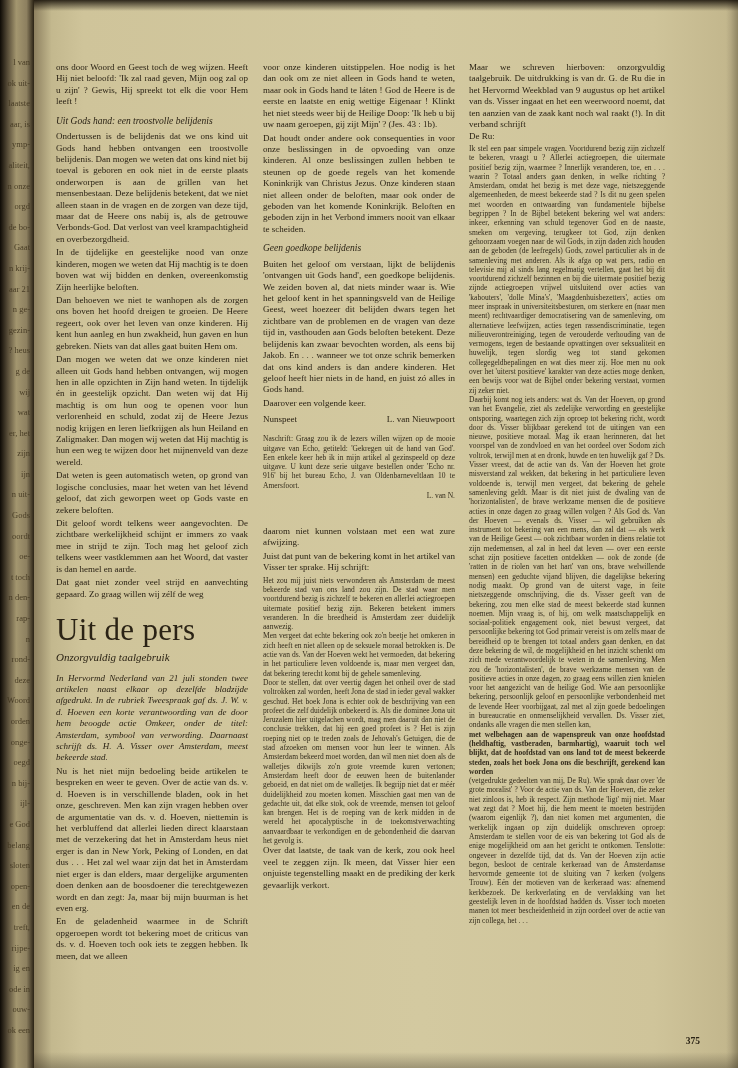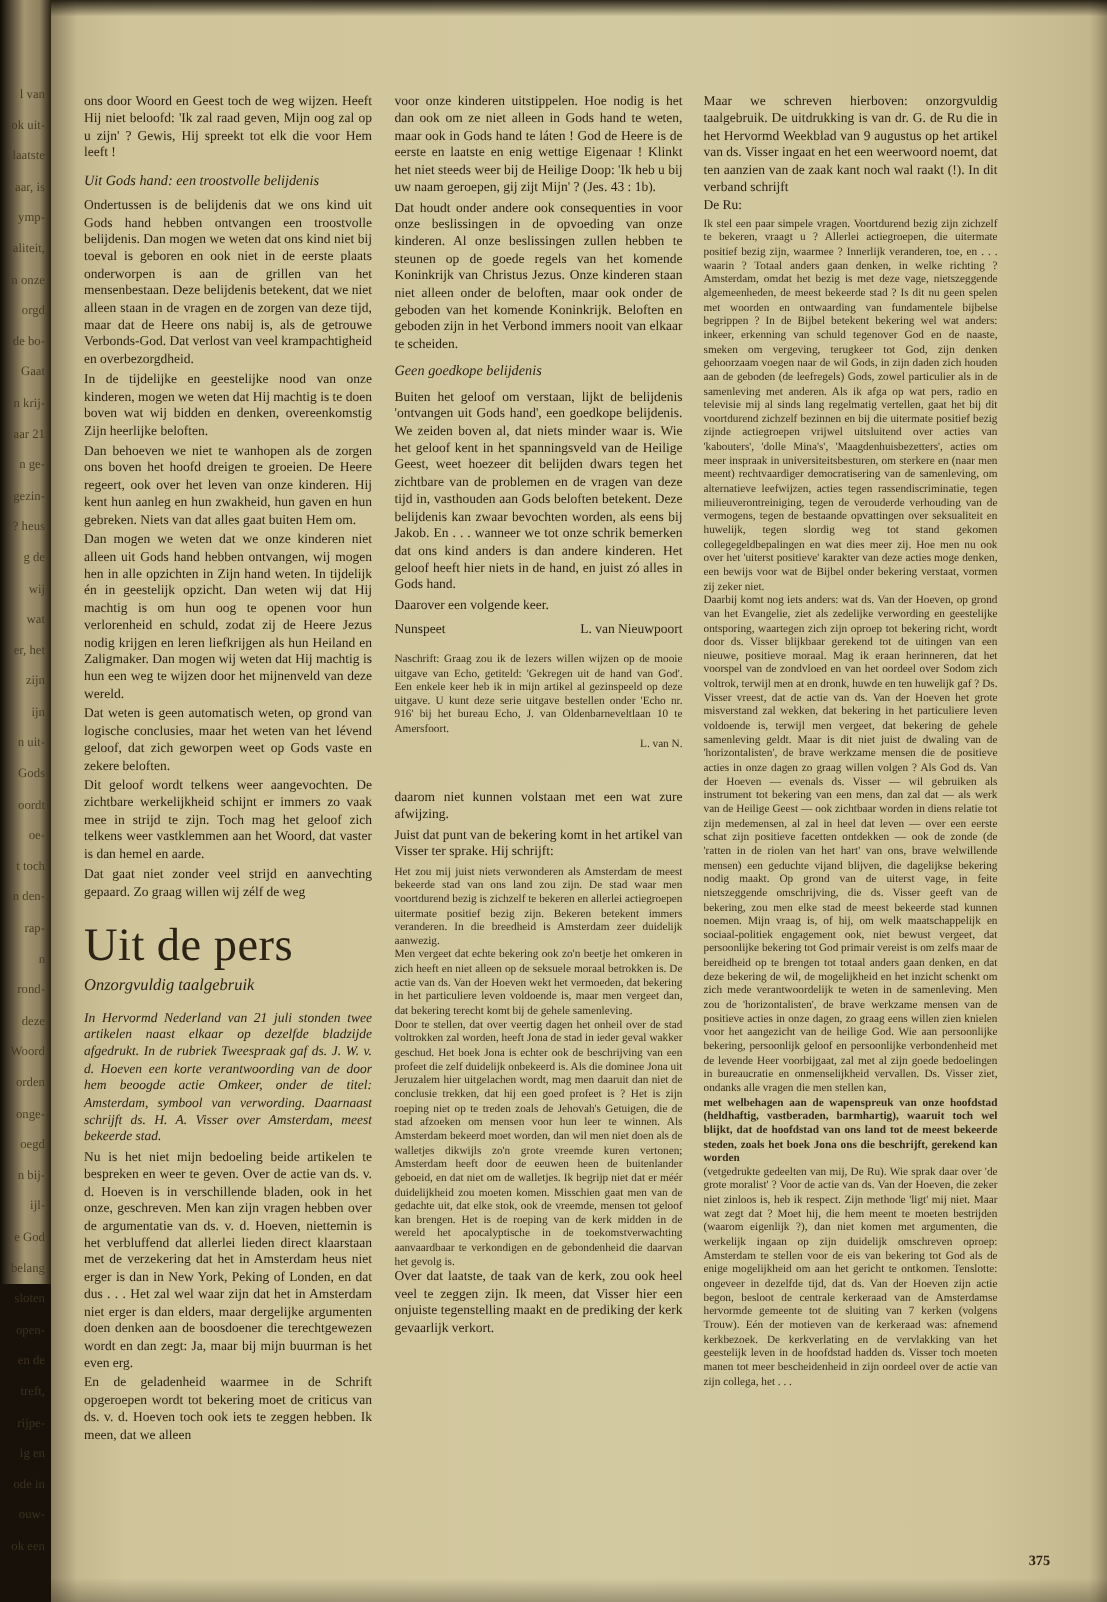--- a/index.html
+++ b/index.html
@@ -6,21 +6,21 @@
   html,body { background:#1b150d; }
   body { font-family:"Liberation Serif", serif; }
 
   .scan {
     position:relative; width:738px; height:1068px;
     background:#17110a; overflow:hidden;
   }
 
   
   .prev-edge {
-    position:absolute; left:0; top:0; width:34px; height:856px;
+    position:absolute; left:0; top:0; width:34px; height:1068px;
     background:linear-gradient(90deg,#0e0a05 0%,#564b37 22%,#a3966f 48%,#8d8060 78%,#2a2214 100%);
   }
   .prev-text {
     position:absolute; left:2px; top:52px; width:28px; height:1000px;
     color:#40351f; font-size:8.5px; line-height:20.6px;
     text-align:right; white-space:pre-line; overflow:hidden; opacity:.9;
   }
 
   
   .page {

